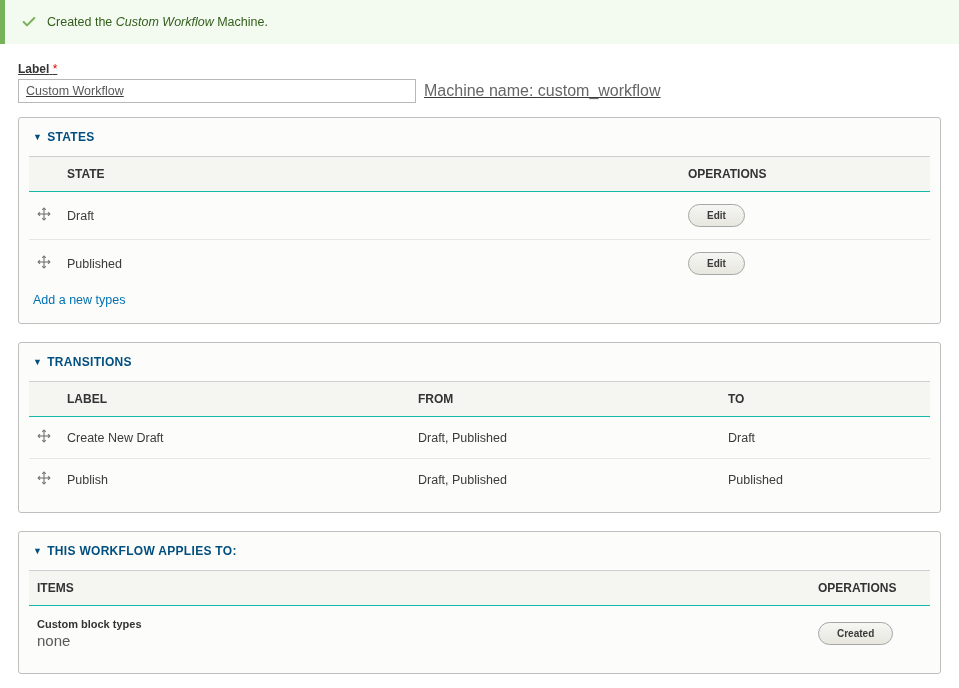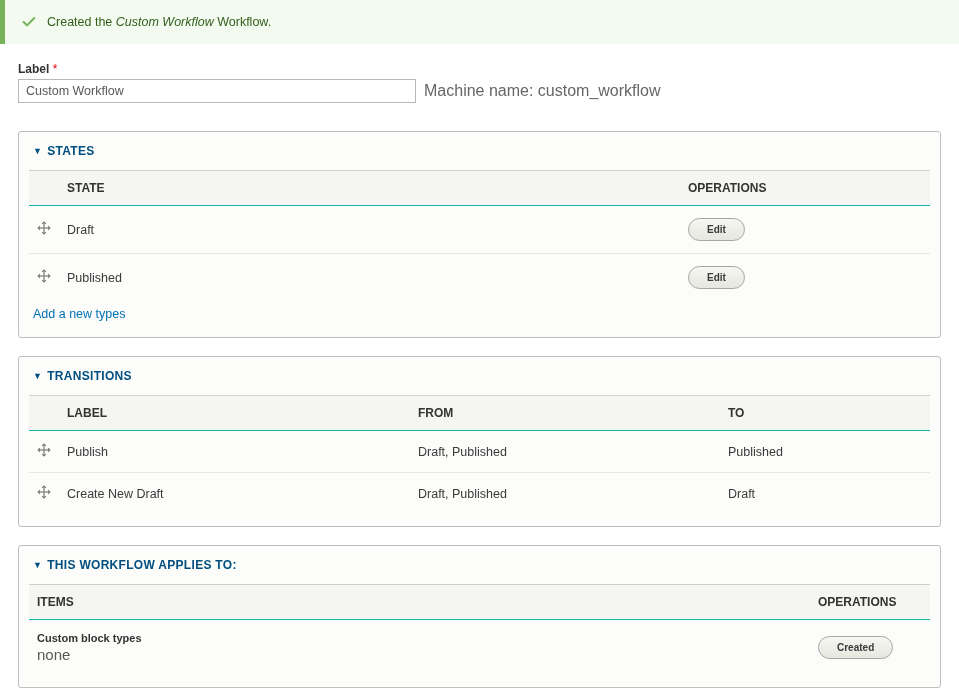--- a/index.html
+++ b/index.html
@@ -16,21 +16,21 @@
   padding: 14px 16px;
   margin: 0 0 18px -18px;
   width: calc(100% + 36px);
   color: #325e1c;
   display: flex;
   align-items: center;
   gap: 10px;
 }
 .status-msg svg { width: 16px; height: 16px; flex-shrink: 0; }
 .status-msg em { font-style: italic; }
-.form-row { margin-bottom: 28px; display: flex; align-items: center; flex-wrap: wrap; }
+.form-row { margin-bottom: 14px; display: flex; align-items: center; flex-wrap: wrap; text-decoration: underline; }
 .field-label { display: block; font-weight: bold; font-size: 12px; color: #333; margin-bottom: 3px; width: 100%; }
 .required-mark { color: #e60000; font-weight: normal; }
 input[type="text"] {
   border: 1px solid #b8b8b8;
   padding: 4px 7px;
   width: 398px;
   font-size: 12.5px;
   color: #595959;
   background: #fff;
 }
@@ -102,21 +102,21 @@
 .item-strong { font-weight: bold; color: #333; font-size: 11px; }
 </style>
 </head>
 <body>
 
 <div class="status-msg">
   <svg viewBox="0 0 24 24" fill="none" stroke="#77b259" stroke-width="3" stroke-linecap="round" stroke-linejoin="round">
       <polyline points="20 6 9 17 4 12"></polyline>
     </svg>
   <span>
-    <span>Created the </span><em>Custom Workflow</em><span> Workflow.</span>
+    <span>Created the </span><em>Custom Workflow</em><span> Machine.</span>
   </span>
 </div>
 
 <div class="form-row">
   <label class="field-label">
     <span>Label</span> <span class="required-mark">*</span>
   </label>
   <input type="text" value="Custom Workflow" style="">
   <span class="machine-name">
     <span>Machine name: </span><span>custom_workflow</span>
@@ -192,38 +192,38 @@
           <td class="drag-cell">
             <svg viewBox="0 0 24 24" fill="none" stroke="#787878" stroke-width="2">
                 <polyline points="5 9 2 12 5 15"></polyline>
                 <polyline points="9 5 12 2 15 5"></polyline>
                 <polyline points="15 19 12 22 9 19"></polyline>
                 <polyline points="19 9 22 12 19 15"></polyline>
                 <line x1="2" y1="12" x2="22" y2="12"></line>
                 <line x1="12" y1="2" x2="12" y2="22"></line>
               </svg>
           </td>
+          <td>Create New Draft</td>
+          <td>Draft, Published</td>
+          <td>Draft</td>
+        </tr>
+        <tr>
+          <td class="drag-cell">
+            <svg viewBox="0 0 24 24" fill="none" stroke="#787878" stroke-width="2">
+                <polyline points="5 9 2 12 5 15"></polyline>
+                <polyline points="9 5 12 2 15 5"></polyline>
+                <polyline points="15 19 12 22 9 19"></polyline>
+                <polyline points="19 9 22 12 19 15"></polyline>
+                <line x1="2" y1="12" x2="22" y2="12"></line>
+                <line x1="12" y1="2" x2="12" y2="22"></line>
+              </svg>
+          </td>
           <td>Publish</td>
           <td>Draft, Published</td>
           <td>Published</td>
-        </tr>
-        <tr>
-          <td class="drag-cell">
-            <svg viewBox="0 0 24 24" fill="none" stroke="#787878" stroke-width="2">
-                <polyline points="5 9 2 12 5 15"></polyline>
-                <polyline points="9 5 12 2 15 5"></polyline>
-                <polyline points="15 19 12 22 9 19"></polyline>
-                <polyline points="19 9 22 12 19 15"></polyline>
-                <line x1="2" y1="12" x2="22" y2="12"></line>
-                <line x1="12" y1="2" x2="12" y2="22"></line>
-              </svg>
-          </td>
-          <td>Create New Draft</td>
-          <td>Draft, Published</td>
-          <td>Draft</td>
         </tr>
       </tbody>
     </table>
   </div>
 </div>
 
 <div class="panel">
   <div class="panel-heading">
     <span class="tri">▼</span>
     <span>This workflow applies to:</span>

